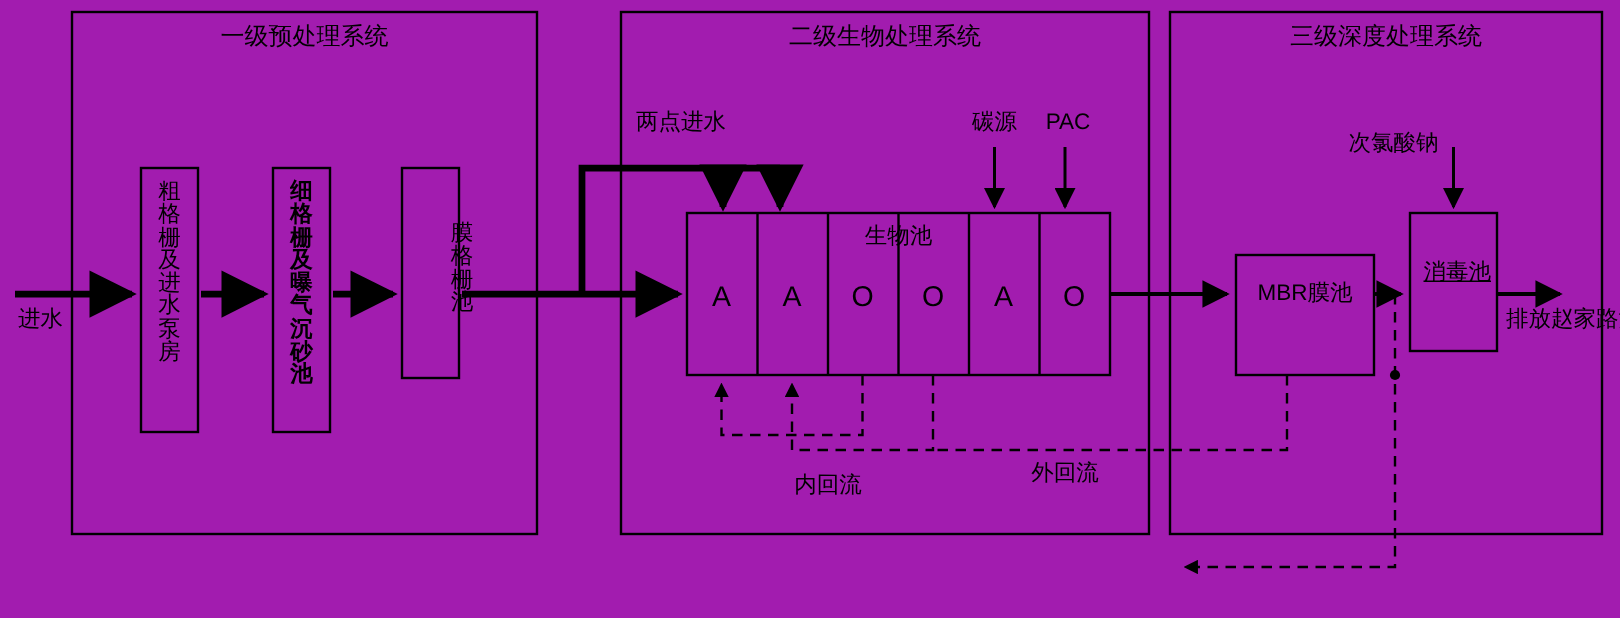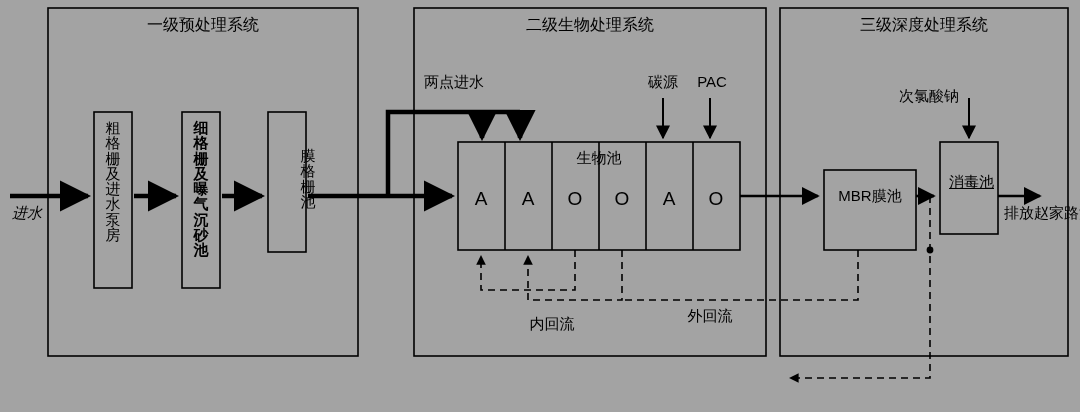--- a/index.html
+++ b/index.html
@@ -8,21 +8,21 @@
     background: #ffffff;
   }
   body {
     font-family: "Liberation Sans", sans-serif;
   }
   #root {
     position: relative;
     width: 1080px;
     height: 412px;
     overflow: hidden;
-    background: #a3a3a3;
+    background: #a21caf;
   }
   .svg-layer {
     position: absolute;
     left: 0;
     top: 0;
     width: 1080px;
     height: 412px;
   }
   .lbl {
     position: absolute;
@@ -139,21 +139,21 @@
   <div class="lbl letter ctr" style="left:481px; top:188px;">A</div>
   <div class="lbl letter ctr" style="left:528px; top:188px;">A</div>
   <div class="lbl letter ctr" style="left:575px; top:188px;">O</div>
   <div class="lbl letter ctr" style="left:622px; top:188px;">O</div>
   <div class="lbl letter ctr" style="left:669px; top:188px;">A</div>
   <div class="lbl letter ctr" style="left:716px; top:188px;">O</div>
 
   <div class="lbl box-label ctr" style="left:870px; top:188px;">MBR膜池</div>
   <div class="lbl box-label ctr" style="left:969px; top:174px; width:40px;text-decoration:underline;">消毒池</div>
 
-  <div class="lbl small-label" style="left:12px; top:205px;font-style:italic;">进水</div>
+  <div class="lbl small-label" style="left:12px; top:205px;">进水</div>
   <div class="lbl small-label" style="left:424px; top:74px;">两点进水</div>
   <div class="lbl small-label ctr" style="left:663px; top:74px;">碳源</div>
   <div class="lbl small-label ctr" style="left:712px; top:74px;">PAC</div>
   <div class="lbl small-label ctr" style="left:929px; top:74px;margin-top:14px;">次氯酸钠</div>
   <div class="lbl small-label ctr" style="left:552px; top:316px;">内回流</div>
   <div class="lbl small-label ctr" style="left:710px; top:308px;">外回流</div>
   <div class="lbl small-label" style="left:1004px; top:205px;">排放赵家路江</div>
 
 </div>
 

